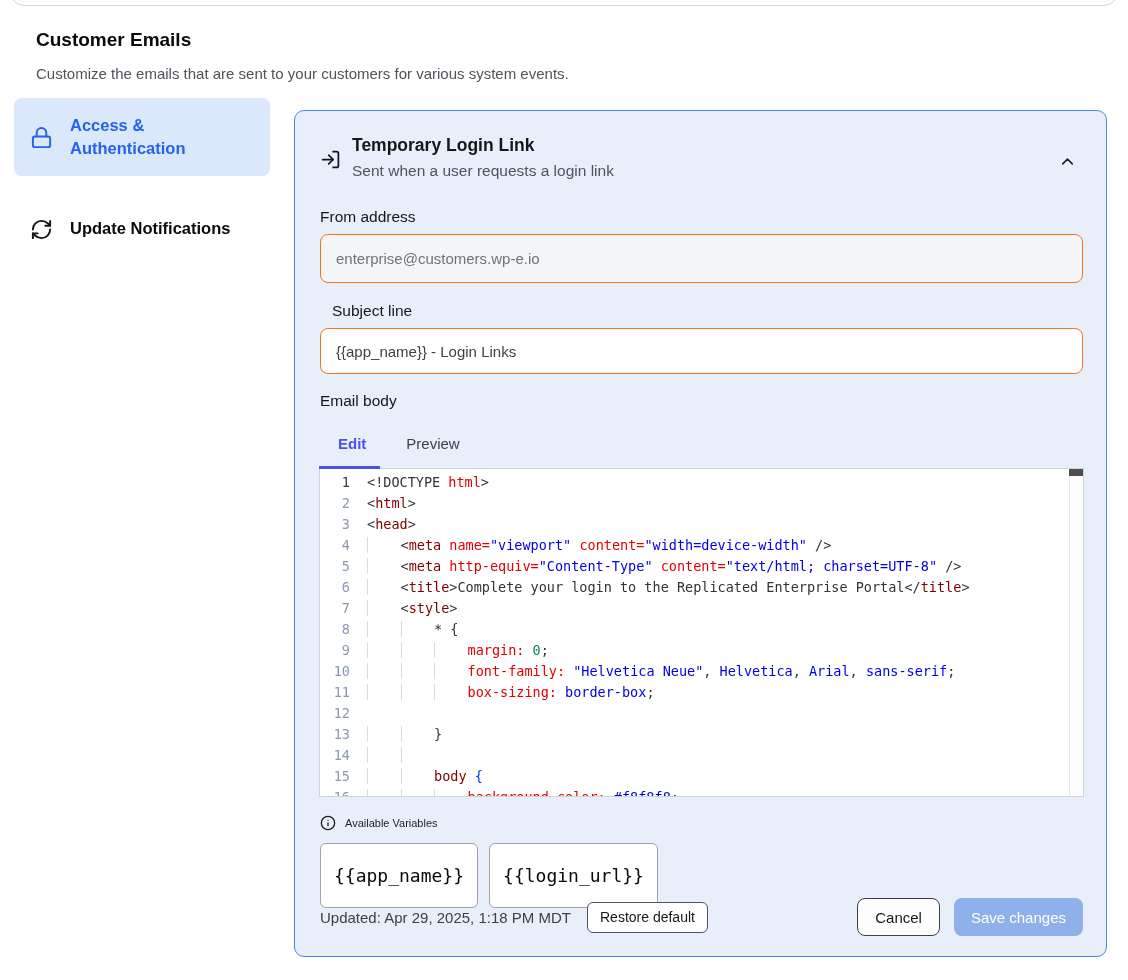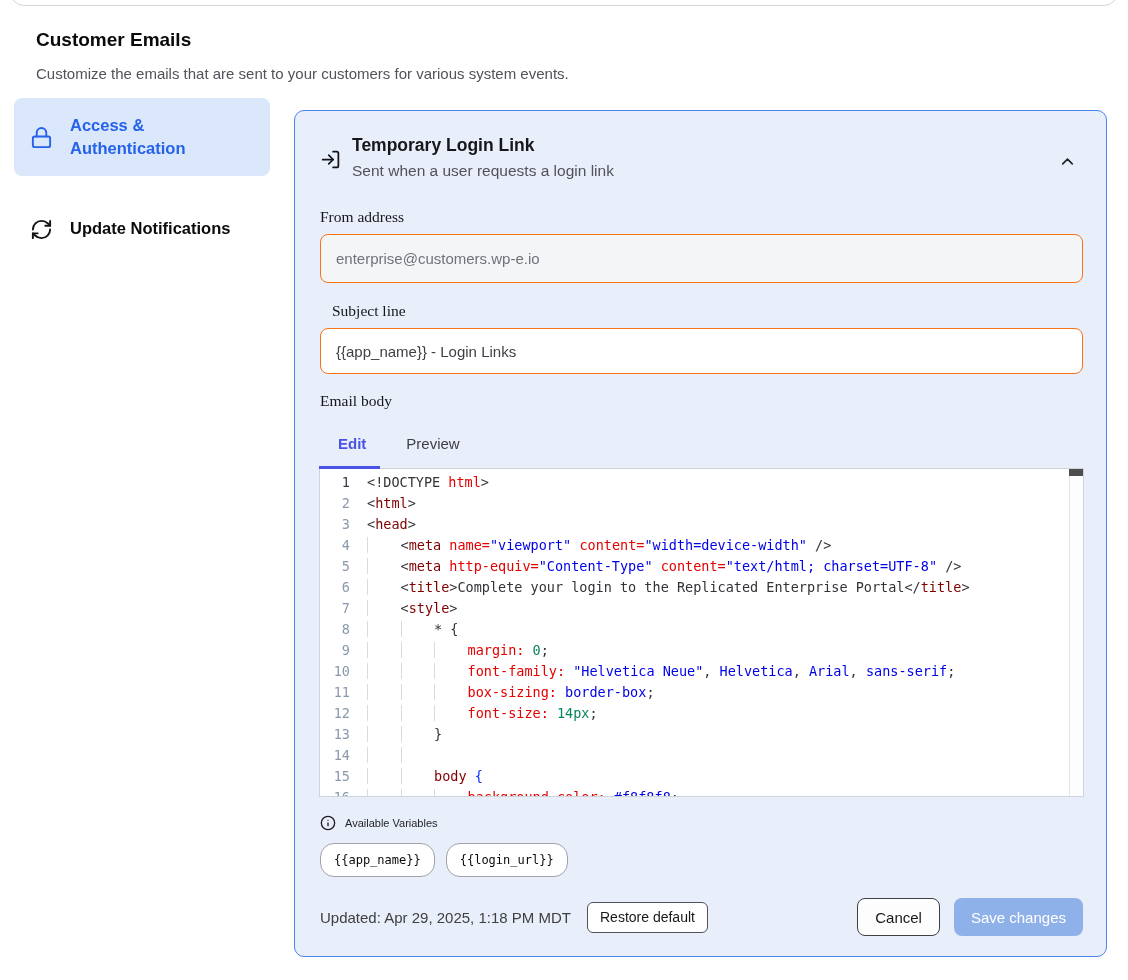--- a/index.html
+++ b/index.html
@@ -25,21 +25,21 @@
 
   
   .card { left:294px; top:110px; width:813px; height:847px; background:#e9eefb;
     border:1px solid #4a84f0; border-radius:10px; }
   .hdr-icon { left:25px; top:38px; }
   .hdr-title { left:57px; top:24px; font-size:17.5px; font-weight:700; color:#17171a; }
   .hdr-sub   { left:57px; top:51px; font-size:15.5px; color:#52525b; }
   .collapse-btn { left:763px; top:36px; width:30px; height:28px; background:transparent;
     border:none; cursor:pointer; }
 
-  .f-label { font-size:15.5px; font-weight:500; color:#17171a;font-family:Liberation Serif, serif; }
+  .f-label { font-size:15.5px; font-weight:500; color:#17171a; }
   .lbl-from { left:25px; top:97px; } .lbl-subject { left:25px; top:191px;margin-left:12px; }
   .lbl-body { left:25px; top:281px; }
   .tinput { left:25px; width:763px; border:1px solid #f97316; border-radius:8px;
     font-size:15px; padding:0 15px; font-family:"Liberation Sans",sans-serif; }
   .inp-from { top:123px; height:49px; background:#f4f5f7; color:#71717a; }
   .inp-subject { top:217px; height:46px; background:#ffffff; color:#3f3f46; }
 
   
   .tabs { left:43px; top:324px; display:flex; gap:40px; }
   .tab { font-size:15px; background:none; border:none; cursor:pointer; padding:0; }
@@ -61,22 +61,22 @@
   .tk-pln { color:#333338; } .tk-tag { color:#800000; } .tk-att { color:#e50000; }
   .tk-val { color:#0000e8; } .tk-num { color:#098658; } .tk-blu { color:#0431fa; }
   .ed-scroll { position:absolute; right:0; top:0; bottom:0; width:14px;
     background:#fdfdfd; border-left:1px solid #e4e4e7; }
   .ed-thumb { position:absolute; right:0; top:0; width:14px; height:7px; background:#4e4e4e; }
 
   
   .vars-row { left:25px; top:704px; display:flex; align-items:center; gap:9px; }
   .vars-label { font-size:11px; color:#1f1f23; }
   .chips { left:25px; top:732px; display:flex; gap:11px; }
-  .chip { background:#fff; border:1px solid #a1a1aa; border-radius:14px; padding:9px 13px;
-    font-family:"DejaVu Sans Mono", monospace; font-size:12px; color:#09090b; cursor:pointer; }
+  .chip { background:#fff; border:1px solid #a1a1aa; border-radius:6px; padding:21px 13px;
+    font-family:"DejaVu Sans Mono", monospace; font-size:18px; color:#09090b; cursor:pointer; }
 
   
   .footer { left:25px; top:787px; width:763px; height:38px; display:flex; align-items:center; }
   .updated { font-size:15px; color:#404040; }
   .btn-restore { margin-left:16px; height:31px; padding:0 12px; background:#fff;
     border:1px solid #52525b; border-radius:6px; font-size:14px; color:#18181b; cursor:pointer;
     font-family:"Liberation Sans",sans-serif; }
   .spacer { flex:1; }
   .btn-cancel { height:38px; padding:0 17px; background:#fdfdfd; border:1px solid #3f3f46;
     border-radius:8px; font-size:15px; font-weight:500; color:#18181b; cursor:pointer;
@@ -156,21 +156,21 @@
         <div class="cm-row"><span class="cm-gut">2</span><span class="cm-code"><span class="tk-pln">&lt;</span><span class="tk-tag">html</span><span class="tk-pln">&gt;</span></span></div>
         <div class="cm-row"><span class="cm-gut">3</span><span class="cm-code"><span class="tk-pln">&lt;</span><span class="tk-tag">head</span><span class="tk-pln">&gt;</span></span></div>
         <div class="cm-row"><span class="cm-gut">4</span><span class="cm-code"><span class="ig">    </span><span class="tk-pln">&lt;</span><span class="tk-tag">meta</span><span class="tk-pln"> </span><span class="tk-att">name=</span><span class="tk-val">"viewport"</span><span class="tk-pln"> </span><span class="tk-att">content=</span><span class="tk-val">"width=device-width"</span><span class="tk-pln"> /&gt;</span></span></div>
         <div class="cm-row"><span class="cm-gut">5</span><span class="cm-code"><span class="ig">    </span><span class="tk-pln">&lt;</span><span class="tk-tag">meta</span><span class="tk-pln"> </span><span class="tk-att">http-equiv=</span><span class="tk-val">"Content-Type"</span><span class="tk-pln"> </span><span class="tk-att">content=</span><span class="tk-val">"text/html; charset=UTF-8"</span><span class="tk-pln"> /&gt;</span></span></div>
         <div class="cm-row"><span class="cm-gut">6</span><span class="cm-code"><span class="ig">    </span><span class="tk-pln">&lt;</span><span class="tk-tag">title</span><span class="tk-pln">&gt;</span><span class="tk-pln">Complete your login to the Replicated Enterprise Portal</span><span class="tk-pln">&lt;/</span><span class="tk-tag">title</span><span class="tk-pln">&gt;</span></span></div>
         <div class="cm-row"><span class="cm-gut">7</span><span class="cm-code"><span class="ig">    </span><span class="tk-pln">&lt;</span><span class="tk-tag">style</span><span class="tk-pln">&gt;</span></span></div>
         <div class="cm-row"><span class="cm-gut">8</span><span class="cm-code"><span class="ig">    </span><span class="ig">    </span><span class="tk-pln">* </span><span class="tk-pln">{</span></span></div>
         <div class="cm-row"><span class="cm-gut">9</span><span class="cm-code"><span class="ig">    </span><span class="ig">    </span><span class="ig">    </span><span class="tk-att">margin:</span><span class="tk-pln"> </span><span class="tk-num">0</span><span class="tk-pln">;</span></span></div>
         <div class="cm-row"><span class="cm-gut">10</span><span class="cm-code"><span class="ig">    </span><span class="ig">    </span><span class="ig">    </span><span class="tk-att">font-family:</span><span class="tk-pln"> </span><span class="tk-val">"Helvetica Neue"</span><span class="tk-pln">, </span><span class="tk-val">Helvetica</span><span class="tk-pln">, </span><span class="tk-val">Arial</span><span class="tk-pln">, </span><span class="tk-val">sans-serif</span><span class="tk-pln">;</span></span></div>
         <div class="cm-row"><span class="cm-gut">11</span><span class="cm-code"><span class="ig">    </span><span class="ig">    </span><span class="ig">    </span><span class="tk-att">box-sizing:</span><span class="tk-pln"> </span><span class="tk-val">border-box</span><span class="tk-pln">;</span></span></div>
-        <div class="cm-row"><span class="cm-gut">12</span><span class="cm-code"><span class="ig">    </span><span class="ig">    </span><span class="ig">    </span><span class="tk-att">font-size:</span><span class="tk-pln"> </span><span class="tk-num">14px</span><span class="tk-pln">;</span></span></div>
+        <div class="cm-row"><span class="cm-gut">12</span></div>
         <div class="cm-row"><span class="cm-gut">13</span><span class="cm-code"><span class="ig">    </span><span class="ig">    </span><span class="tk-pln">}</span></span></div>
         <div class="cm-row"><span class="cm-gut">14</span><span class="cm-code"><span class="ig">    </span><span class="ig">    </span></span></div>
         <div class="cm-row"><span class="cm-gut">15</span><span class="cm-code"><span class="ig">    </span><span class="ig">    </span><span class="tk-tag">body </span><span class="tk-blu">{</span></span></div>
         <div class="cm-row"><span class="cm-gut">16</span><span class="cm-code"><span class="ig">    </span><span class="ig">    </span><span class="ig">    </span><span class="tk-att">background-color:</span><span class="tk-pln"> </span><span class="tk-val">#f8f8f8</span><span class="tk-pln">;</span></span></div>
       </div>
     <div class="ed-scroll">
       <div class="ed-thumb"></div>
     </div>
   </div>
 

